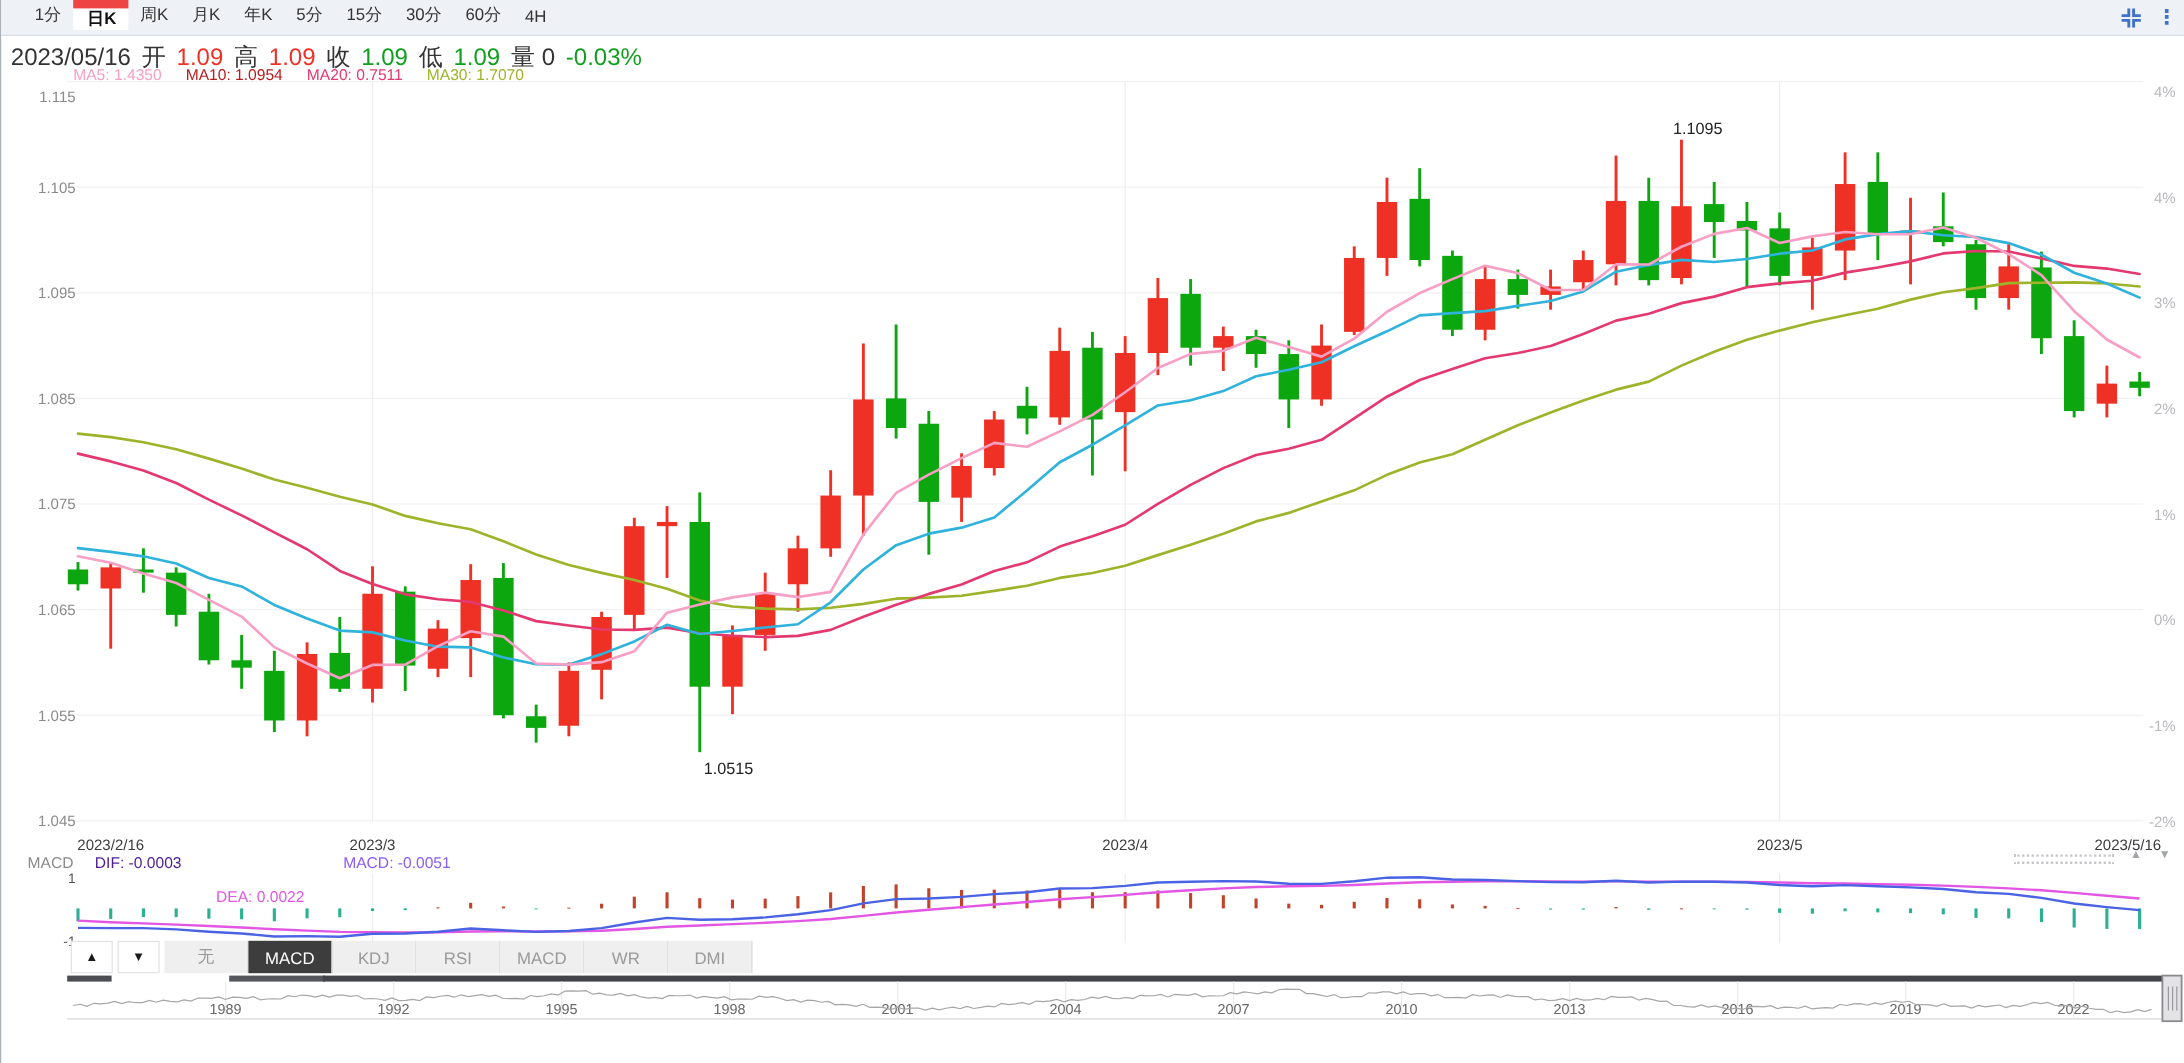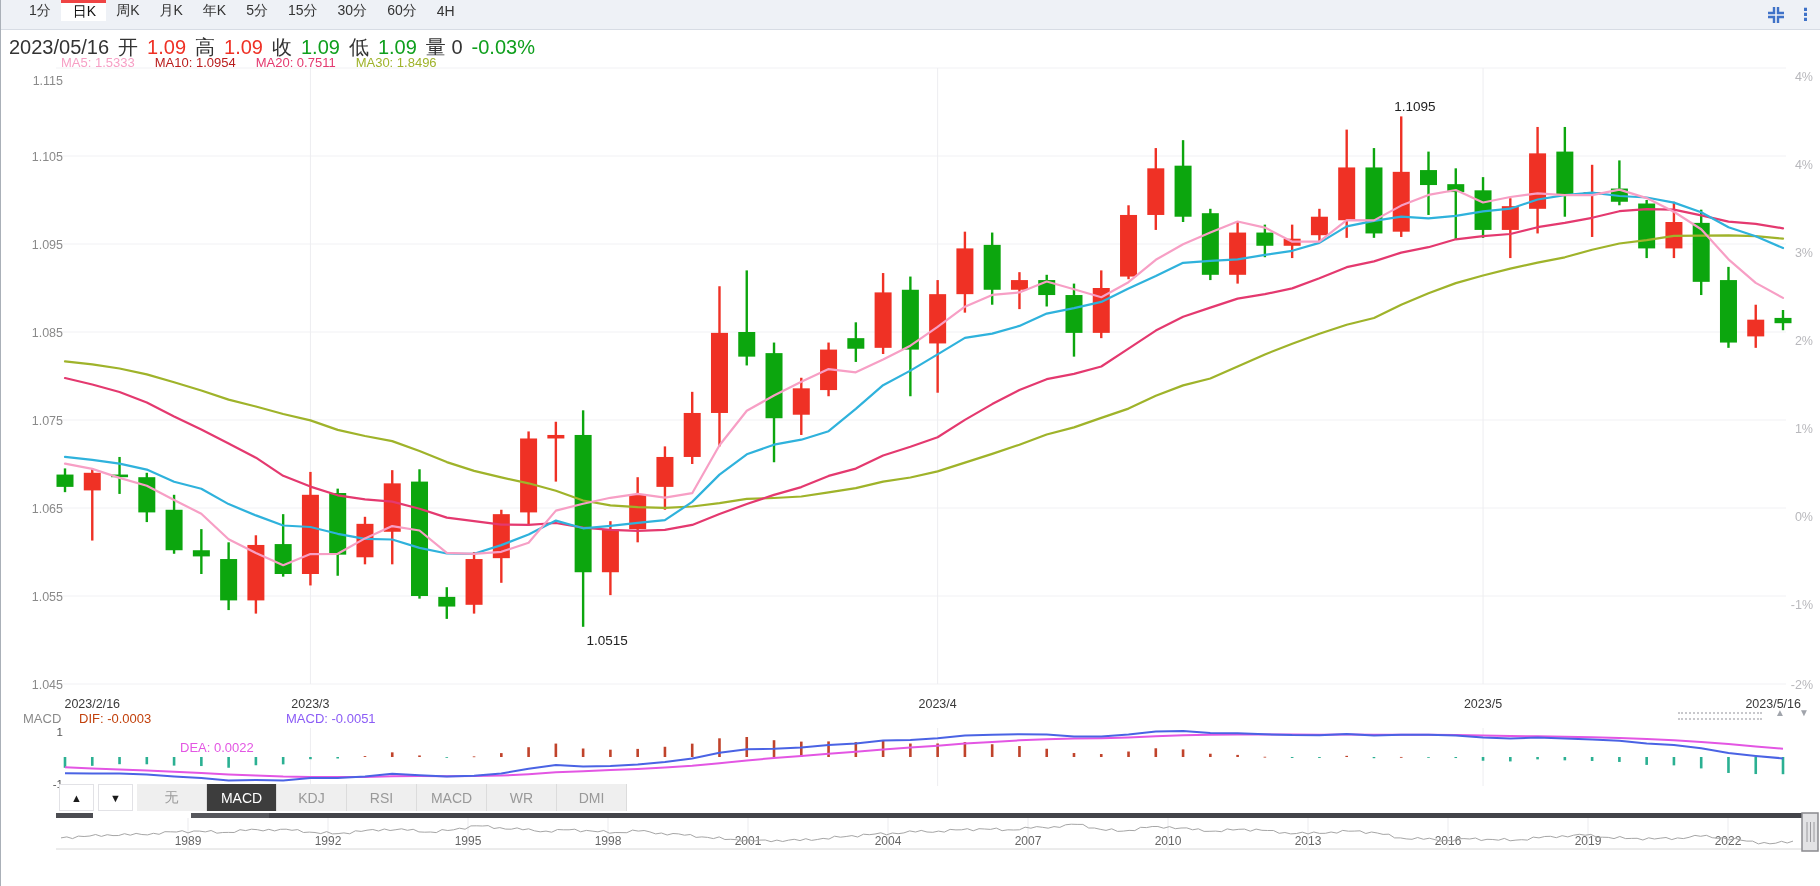--- a/index.html
+++ b/index.html
@@ -1,21 +1,21 @@
 <!DOCTYPE html>
 <html><head>
 <meta charset="utf-8">
 <style>
   html,body{margin:0;padding:0;background:#fff;}
   body{width:1820px;height:886px;overflow:hidden;font-family:"Liberation Sans","DejaVu Sans",sans-serif;}
   #app{position:relative;width:1820px;height:886px;background:#fff;border-left:1px solid #aab0b8;box-sizing:border-box;}
   
   .tabbar{position:absolute;left:0;top:0;width:100%;height:30px;background:#eef1f6;border-bottom:1px solid #d7dce4;display:flex;align-items:flex-start;padding-left:18px;box-sizing:border-box;}
   .tb-tab{display:flex;align-items:center;padding:0 10px;font-size:14px;color:#333;cursor:pointer;}
-  .tb-tab.sel{background:#fff;border-top:3px solid #ef4444;font-weight:normal;color:#111;padding-top:0;box-sizing:border-box;padding-left:12px;}
+  .tb-tab.sel{background:#fff;border-top:7px solid #ef4444;font-weight:bold;color:#111;padding-top:0;box-sizing:border-box;padding-left:12px;}
   .tb-icons{position:absolute;right:6px;top:3px;display:flex;align-items:center;gap:10px;}
   .kebab{color:#3f72c8;font-size:17px;font-weight:bold;line-height:24px;letter-spacing:0;}
   
   .infobar{position:absolute;left:8px;top:34px;height:20px;font-size:20px;white-space:nowrap;}
   .infobar span{margin-right:9px;}
   .mabar{position:absolute;left:60px;top:55px;height:16px;font-size:13px;white-space:nowrap;}
   .mabar span{margin-right:20px;}
   svg#chart{position:absolute;left:0;top:0;}
   
   .macdrow{position:absolute;left:0;top:711px;height:15px;width:100%;font-size:13px;}
@@ -53,21 +53,21 @@
             <path d="M13 3 V9 H19"></path>
             <path d="M9 19 V13 H3"></path>
             <path d="M13 19 V13 H19"></path>
         </g>
       </svg>
       <span class="kebab">⋮</span>
     </div>
   </div>
 
   <div class="infobar" id="infobar"><span style="color: rgb(51, 51, 51);">2023/05/16</span><span style="color: rgb(51, 51, 51);">开</span><span style="color: rgb(239, 49, 37);">1.09</span><span style="color: rgb(51, 51, 51);">高</span><span style="color: rgb(239, 49, 37);">1.09</span><span style="color: rgb(51, 51, 51);">收</span><span style="color: rgb(15, 159, 29);">1.09</span><span style="color: rgb(51, 51, 51);">低</span><span style="color: rgb(15, 159, 29);">1.09</span><span style="color: rgb(51, 51, 51);">量 0</span><span style="color: rgb(15, 159, 29);">-0.03%</span></div>
-  <div class="mabar" id="mabar"><span style="color: rgb(247, 159, 197);">MA5: 1.5333</span><span style="color: #b91c1c;">MA10: 1.0954</span><span style="color: rgb(228, 57, 111);">MA20: 0.7511</span><span style="color: rgb(159, 179, 42);">MA30: 1.8496</span></div>
+  <div class="mabar" id="mabar"><span style="color: rgb(247, 159, 197);">MA5: 1.4350</span><span style="color: #b91c1c;">MA10: 1.0954</span><span style="color: rgb(228, 57, 111);">MA20: 0.7511</span><span style="color: rgb(159, 179, 42);">MA30: 1.7070</span></div>
 
   <svg id="chart" width="1820" height="886">
       <line x1="55" y1="68" x2="1785" y2="68" stroke="#f1f1f4" stroke-width="1"></line>
       <text x="62" y="85" text-anchor="end" font-size="12.5" fill="#8a8a8a">1.115</text>
       <text x="1812" y="81" text-anchor="end" font-size="12.5" fill="#b8b8bc">4%</text>
       <line x1="55" y1="156" x2="1785" y2="156" stroke="#f1f1f4" stroke-width="1"></line>
       <text x="62" y="160.5" text-anchor="end" font-size="12.5" fill="#8a8a8a">1.105</text>
       <text x="1812" y="169" text-anchor="end" font-size="12.5" fill="#b8b8bc">4%</text>
       <line x1="55" y1="244" x2="1785" y2="244" stroke="#f1f1f4" stroke-width="1"></line>
       <text x="62" y="248.5" text-anchor="end" font-size="12.5" fill="#8a8a8a">1.095</text>
@@ -330,21 +330,21 @@
       <path d="M60.0 837.9L65.8 836.9L71.5 838.6L77.3 836.1L83.1 836.5L88.9 836.0L94.6 834.5L100.4 836.4L106.2 834.7L112.0 835.6L117.7 835.5L123.5 833.7L129.3 835.2L135.1 833.4L140.8 834.5L146.6 834.9L152.4 833.3L158.1 834.3L163.9 831.7L169.7 831.8L175.5 832.0L181.2 830.7L187.0 832.9L192.8 831.0L198.6 831.1L204.3 831.9L210.1 830.5L215.9 833.2L221.7 832.5L227.4 832.4L233.2 832.5L239.0 829.7L244.7 830.6L250.5 829.2L256.3 829.7L262.1 830.9L267.8 829.3L273.6 830.9L279.4 829.3L285.2 829.2L290.9 830.3L296.7 829.6L302.5 832.5L308.3 832.1L314.0 832.5L319.8 833.6L325.6 831.6L331.3 833.9L337.1 833.6L342.9 832.9L348.7 833.8L354.4 830.8L360.2 831.4L366.0 830.2L371.8 829.5L377.5 831.0L383.3 829.0L389.1 830.5L394.9 829.7L400.6 828.8L406.4 830.3L412.2 829.3L417.9 831.9L423.7 832.2L429.5 832.0L435.3 832.6L441.0 829.6L446.8 830.5L452.6 829.8L458.4 828.2L464.1 829.2L469.9 825.9L475.7 825.8L481.5 826.0L487.2 825.6L493.0 828.5L498.8 827.6L504.5 829.1L510.3 829.2L516.1 827.9L521.9 829.8L527.6 828.8L533.4 830.8L539.2 831.8L545.0 831.1L550.7 832.2L556.5 829.5L562.3 829.8L568.1 829.8L573.8 829.2L579.6 831.8L585.4 830.4L591.1 831.1L596.9 831.8L602.7 830.5L608.5 833.2L614.2 832.5L620.0 832.6L625.8 832.7L631.6 830.1L637.3 831.1L643.1 830.5L648.9 831.9L654.7 833.9L660.4 833.0L666.2 835.0L672.0 833.5L677.7 833.9L683.5 835.2L689.3 834.5L695.1 837.4L700.8 836.9L706.6 837.4L712.4 838.6L718.2 836.9L723.9 839.5L729.7 839.3L735.5 839.7L741.3 841.4L747.0 839.4L752.8 841.1L758.6 840.1L764.3 840.0L770.1 841.7L775.9 840.1L781.7 841.5L787.4 840.2L793.2 839.3L799.0 840.6L804.8 838.7L810.5 840.4L816.3 839.5L822.1 838.4L827.9 839.1L833.6 836.2L839.4 837.2L845.2 836.5L850.9 835.6L856.7 837.0L862.5 834.2L868.3 834.7L874.0 834.0L879.8 832.8L885.6 834.8L891.4 833.0L897.1 833.7L902.9 832.9L908.7 830.9L914.5 832.0L920.2 830.4L926.0 832.0L931.8 832.3L937.5 831.1L943.3 832.1L949.1 829.4L954.9 829.9L960.6 829.8L966.4 828.7L972.2 830.8L978.0 828.7L983.7 829.0L989.5 829.4L995.3 828.1L1001.1 830.7L1006.8 829.8L1012.6 830.0L1018.4 829.8L1024.1 827.2L1029.9 828.2L1035.7 826.6L1041.5 827.3L1047.2 828.2L1053.0 826.6L1058.8 827.4L1064.6 824.8L1070.3 824.2L1076.1 824.4L1081.9 824.4L1087.7 828.0L1093.4 828.0L1099.2 829.3L1105.0 830.4L1110.7 828.8L1116.5 831.4L1122.3 831.1L1128.1 830.4L1133.8 830.6L1139.6 827.3L1145.4 827.6L1151.2 826.5L1156.9 826.5L1162.7 828.2L1168.5 826.6L1174.3 828.7L1180.0 828.0L1185.8 827.9L1191.6 829.8L1197.3 828.8L1203.1 831.4L1208.9 831.3L1214.7 831.1L1220.4 831.7L1226.2 828.9L1232.0 830.0L1237.8 829.3L1243.5 829.1L1249.3 831.2L1255.1 829.1L1260.9 830.3L1266.6 830.5L1272.4 830.5L1278.2 833.3L1283.9 832.5L1289.7 833.9L1295.5 833.5L1301.3 832.2L1307.0 833.9L1312.8 832.0L1318.6 833.4L1324.4 833.3L1330.1 832.0L1335.9 833.1L1341.7 830.4L1347.5 831.2L1353.2 831.1L1359.0 830.8L1364.8 833.5L1370.5 832.0L1376.3 833.0L1382.1 834.4L1387.9 834.2L1393.6 837.9L1399.4 837.9L1405.2 838.9L1411.0 839.3L1416.7 837.5L1422.5 839.3L1428.3 838.2L1434.1 839.7L1439.8 841.1L1445.6 840.1L1451.4 841.2L1457.1 838.8L1462.9 838.6L1468.7 839.0L1474.5 838.0L1480.2 840.5L1486.0 839.3L1491.8 839.5L1497.6 840.2L1503.3 838.4L1509.1 840.8L1514.9 840.1L1520.7 839.7L1526.4 840.1L1532.2 837.1L1538.0 837.9L1543.7 836.5L1549.5 836.3L1555.3 837.7L1561.1 835.7L1566.8 836.9L1572.6 835.2L1578.4 834.3L1584.2 835.2L1589.9 834.4L1595.7 837.3L1601.5 837.2L1607.3 837.4L1613.0 838.6L1618.8 836.5L1624.6 838.6L1630.3 838.4L1636.1 838.3L1641.9 840.0L1647.7 837.8L1653.4 839.0L1659.2 838.2L1665.0 837.5L1670.8 839.6L1676.5 837.9L1682.3 838.6L1688.1 837.3L1693.9 835.4L1699.6 836.3L1705.4 835.3L1711.2 837.7L1716.9 838.3L1722.7 837.9L1728.5 840.0L1734.3 838.4L1740.0 840.2L1745.8 841.1L1751.6 841.1L1757.4 843.9L1763.1 842.5L1768.9 843.8L1774.7 843.2L1780.5 841.3L1786.2 843.0L1792.0 841.1" fill="none" stroke="#a6a6a6" stroke-width="1"></path>
       <line x1="55" y1="849" x2="1818" y2="849" stroke="#d8d8d8" stroke-width="1"></line>
       <rect x="1801" y="813" width="16" height="38" fill="#e3e3e5" stroke="#8a8a8e" stroke-width="1.5"></rect>
       <line x1="1806" y1="822" x2="1806" y2="842" stroke="#9a9a9e" stroke-width="1"></line>
       <line x1="1809.5" y1="822" x2="1809.5" y2="842" stroke="#9a9a9e" stroke-width="1"></line>
       <line x1="1813" y1="822" x2="1813" y2="842" stroke="#9a9a9e" stroke-width="1"></line>
     </svg>
 
   <div class="macdrow" id="macdrow">
       <span style="left: 22px; color: rgb(138, 138, 138);">MACD</span>
-      <span style="left: 78px; color: #c2410c;">DIF: -0.0003</span>
+      <span style="left: 78px; color: #4c1d95;">DIF: -0.0003</span>
       <span style="left: 179px; color: rgb(227, 86, 227); margin-top: 29px;">DEA: 0.0022</span>
       <span style="left: 285px; color: #8b5cf6;">MACD: -0.0051</span>
     </div>
   <div class="dotsbox"></div>
   <span class="panel-arrow" id="pa-up" style="left:1774px">▲</span>
   <span class="panel-arrow" id="pa-dn" style="left:1798px">▼</span>
 
   <div class="indtabs" id="indtabs">
       <div class="ind-btn">▲</div>
       <div class="ind-btn">▼</div>

